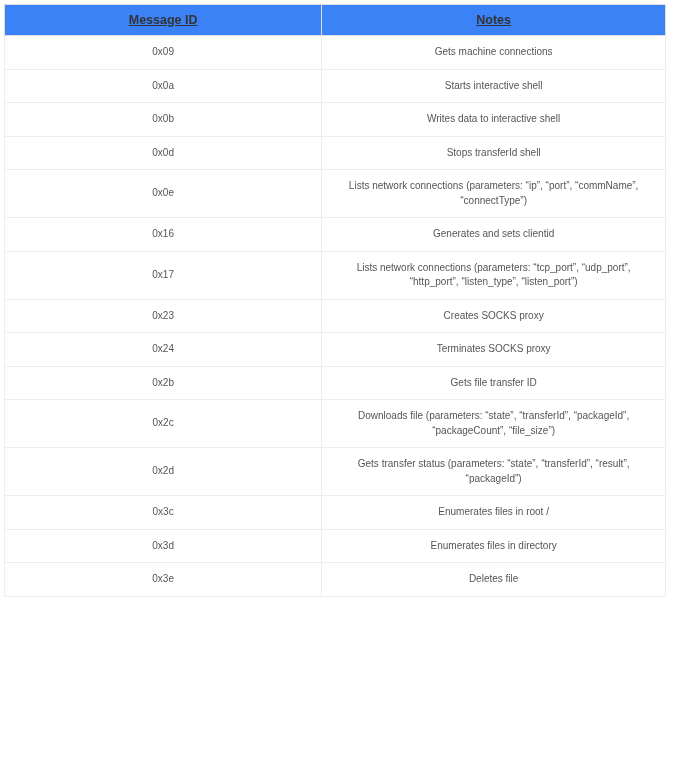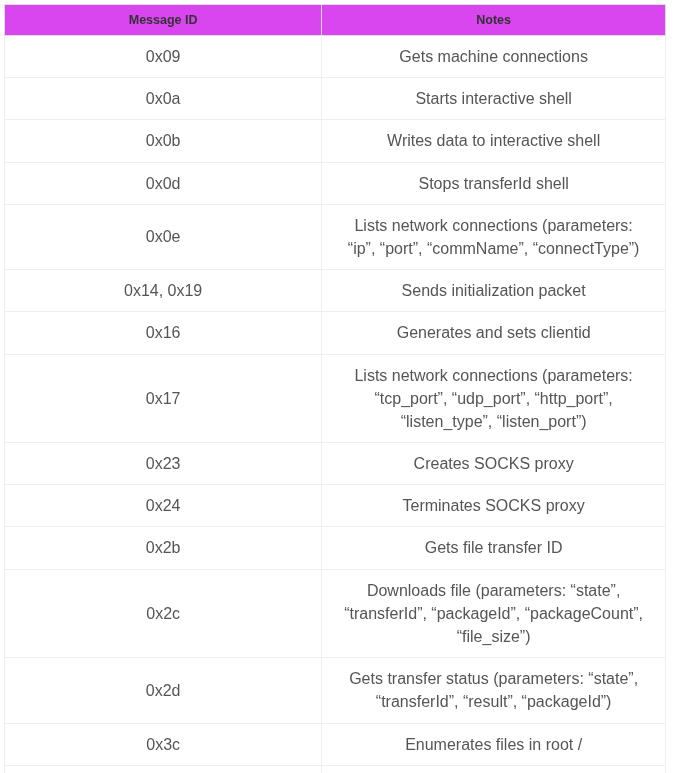--- a/index.html
+++ b/index.html
@@ -12,31 +12,32 @@
       background: #ffffff;
       width: 680px;
       padding: 4px;
     }
     table {
       width: 662px;
       border-collapse: collapse;
       table-layout: fixed;
     }
     th {
-      background: #d946ef;
+      background: #3b82f6;
       color: #333333;
       font-weight: 700;
       font-size: 12.5px;
       padding: 8px 6px;
       border: 1px solid #dddddd;
       text-align: center;
+      text-decoration: underline;
     }
     td {
       color: #555555;
-      font-size: 16px;
+      font-size: 10px;
       padding: 9px 20px;
       border: 1px solid #eeeeee;
       text-align: center;
       line-height: 1.45;
       vertical-align: middle;
     }
     col.col-id {
       width: 48%;
     }
     col.col-notes {
@@ -73,24 +74,20 @@
       </tr>
       <tr>
         <td>0x0d</td>
         <td>Stops transferId shell</td>
       </tr>
       <tr>
         <td>0x0e</td>
         <td>Lists network connections (parameters: “ip”, “port”, “commName”, “connectType”)</td>
       </tr>
       <tr>
-        <td>0x14, 0x19</td>
-        <td>Sends initialization packet</td>
-      </tr>
-      <tr>
         <td>0x16</td>
         <td>Generates and sets clientid</td>
       </tr>
       <tr>
         <td>0x17</td>
         <td>Lists network connections (parameters: “tcp_port”, “udp_port”, “http_port”, “listen_type”, “listen_port”)</td>
       </tr>
       <tr>
         <td>0x23</td>
         <td>Creates SOCKS proxy</td>

